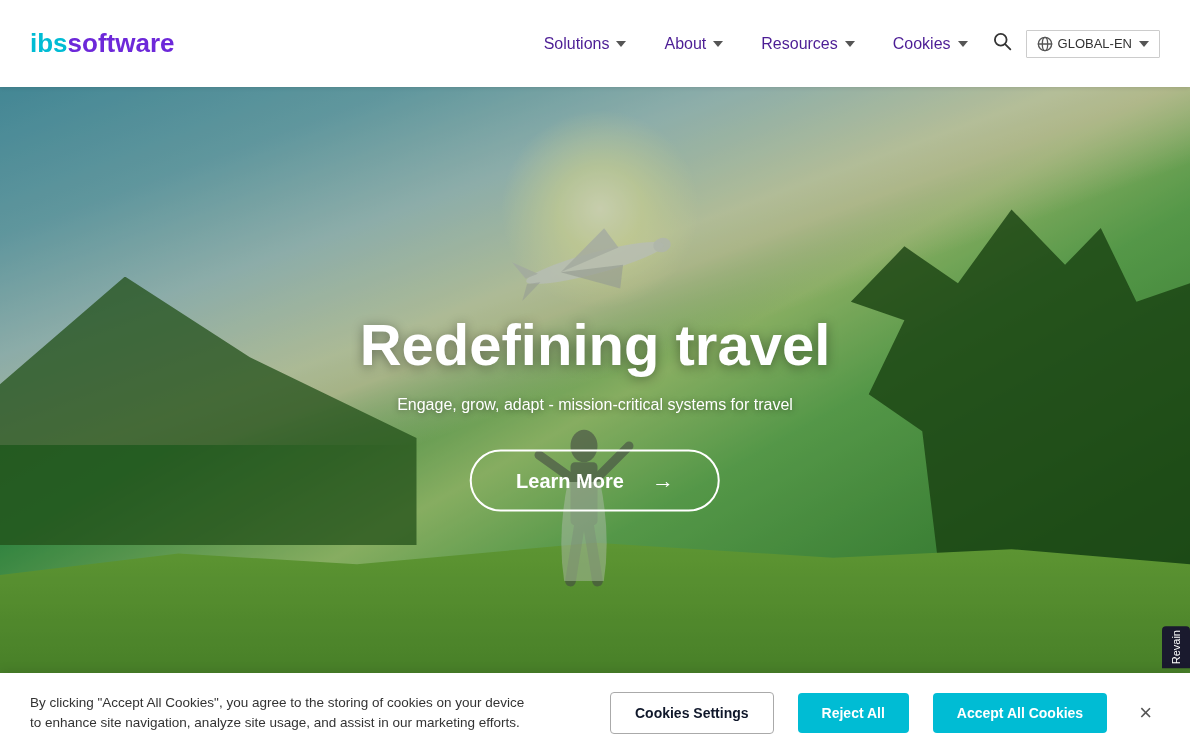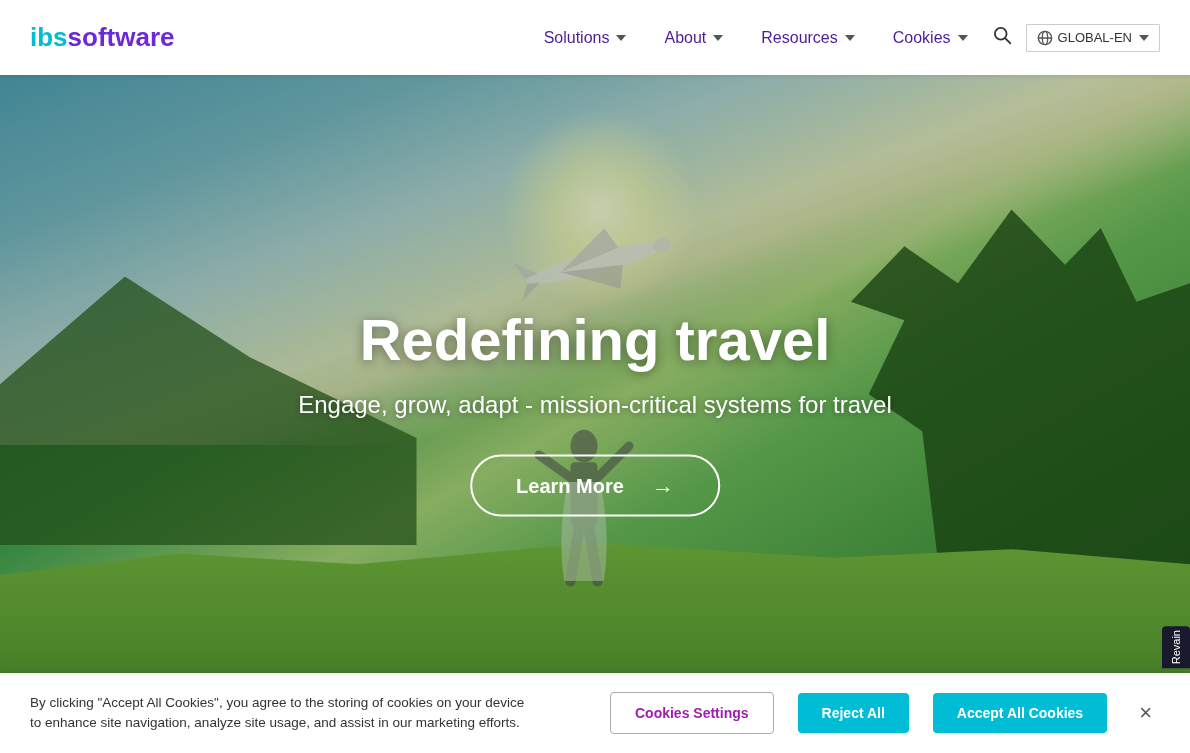--- a/index.html
+++ b/index.html
@@ -2,21 +2,21 @@
 <html><head>
   <meta charset="utf-8">
   <style>
     * { margin: 0; padding: 0; box-sizing: border-box; }
     body { font-family: Arial, sans-serif; width: 1190px; height: 753px; overflow: hidden; position: relative; }
 
     
     .navbar {
       position: absolute;
       top: 0; left: 0; right: 0;
-      height: 75px;
+      height: 87px;
       background: #fff;
       display: flex;
       align-items: center;
       padding: 0 30px;
       z-index: 100;
       box-shadow: 0 1px 4px rgba(0,0,0,0.1);
     }
     .logo {
       display: flex;
       align-items: center;
@@ -217,21 +217,21 @@
       z-index: 10;
     }
     .hero-title {
       font-size: 58px;
       font-weight: 700;
       text-shadow: 0 2px 12px rgba(0,0,0,0.4);
       margin-bottom: 18px;
       white-space: nowrap;
     }
     .hero-subtitle {
-      font-size: 24px;
+      font-size: 16px;
       font-weight: 400;
       text-shadow: 0 1px 6px rgba(0,0,0,0.4);
       margin-bottom: 36px;
       text-align: center;
     }
     .hero-btn {
       display: inline-flex;
       align-items: center;
       gap: 28px;
       border: 2.5px solid #fff;
@@ -272,21 +272,21 @@
       padding: 12px 24px;
       border-radius: 4px;
       font-size: 14px;
       font-weight: 600;
       cursor: pointer;
       white-space: nowrap;
     }
     .cookie-settings-btn {
       background: #fff;
       border: 1.5px solid #aaa;
-      color: #a21caf;
+      color: #0f172a;
       margin-left: 48px;
     }
     .cookie-reject-btn {
       background: #00bcd4;
       border: none;
       color: #fff;
     }
     .cookie-accept-btn {
       background: #00bcd4;
       border: none;

